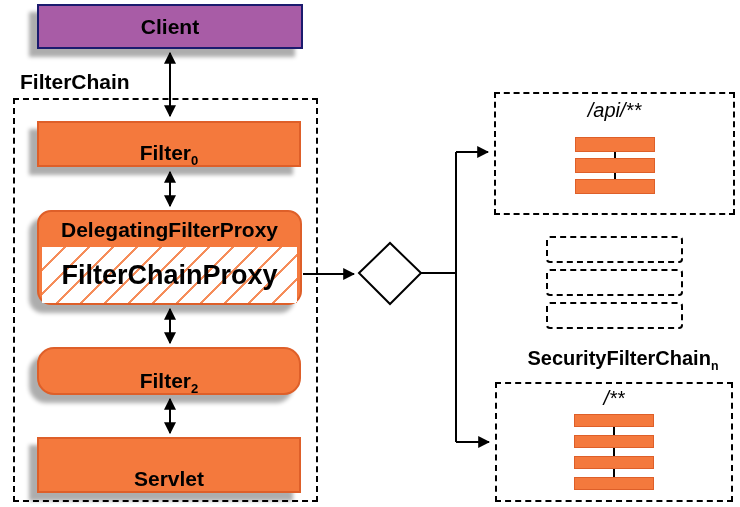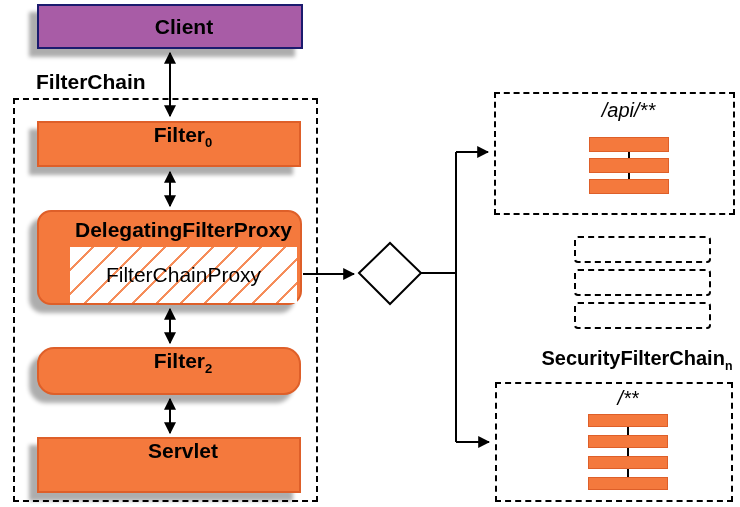--- a/index.html
+++ b/index.html
@@ -1,26 +1,26 @@
 <!DOCTYPE html>
 <html style="--orange: #F4793D; --orange_border: #DE5F29; --purple: #A85CA6; --purple_border: #1B1B6E; --line: #000000;"><head>
 <meta charset="utf-8">
 <style>
   html,body{margin:0;padding:0;background:#fff;}
   .canvas{
     position:relative;width:740px;height:507px;background:#fff;
     font-family:"Liberation Sans",sans-serif;color:#000;overflow:hidden;
   }
-  .abs{position:absolute;box-sizing:border-box;padding-left:28px;}
+  .abs{position:absolute;box-sizing:border-box;}
 
   
   .obox{
     background:var(--orange);border:2px solid var(--orange_border);
     box-shadow:-8px 8px 4px rgba(0,0,0,0.32);
-    display:flex;align-items:flex-start;justify-content:center;
+    display:flex;align-items:flex-end;justify-content:center;
     font-weight:bold;font-size:21px;
   }
   .client{
     background:var(--purple);border:2px solid var(--purple_border);
     box-shadow:-8px 8px 4px rgba(0,0,0,0.32);
     display:flex;align-items:center;justify-content:center;
     font-weight:bold;font-size:21px;
   }
   sub.small{font-size:0.62em;line-height:0;}
 
@@ -35,21 +35,21 @@
   .del-box{flex-direction:column;justify-content:flex-end;align-items:stretch;border-radius:14px;}
   .del-title{height:38px;display:flex;align-items:center;justify-content:center;
     font-weight:bold;font-size:21px;}
   .del-inner{
     margin:0 3px;height:60px;
     background:
       repeating-linear-gradient(135deg, rgba(244,121,61,0) 0 15px,
         rgba(244,121,61,0.85) 15px 17px),
       #fff;
     display:flex;align-items:center;justify-content:center;
-    font-weight:normal;font-size:21px;
+    font-weight:bold;font-size:27px;
   }
 
   
   .sfc{display:flex;flex-direction:column;align-items:center;}
   .pattern{font-style:italic;font-size:20px;}
 
   
   .bars{position:relative;width:80px;}
   .bars-line{position:absolute;left:50%;top:7px;bottom:7px;width:2px;
     margin-left:-1px;background:#000;}
@@ -69,21 +69,21 @@
 </style>
 </head>
 <body>
 
 <div class="canvas">
 
   <div class="abs client" style="left:37px;top:4px;width:266px;height:45px;">
     <span>Client</span>
   </div>
 
-  <div class="abs section-label" style="left:8px;top:70px;">FilterChain</div>
+  <div class="abs section-label" style="left:20px;top:70px;">FilterChain</div>
 
   <div class="abs dashed" style="left:13px;top:98px;width:305px;height:404px;"></div>
 
   <div class="abs obox" style="left:37px;top:121px;width:264px;height:46px;">
     <span><span>Filter</span><sub class="small">0</sub></span>
   </div>
 
   <div class="abs obox del-box" style="left:37px;top:210px;width:265px;height:95px;">
     <div class="del-title">DelegatingFilterProxy</div>
     <div class="del-inner">

